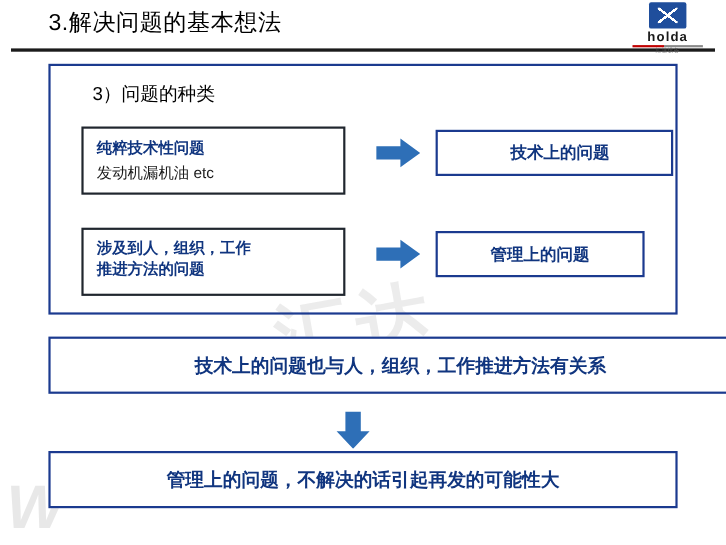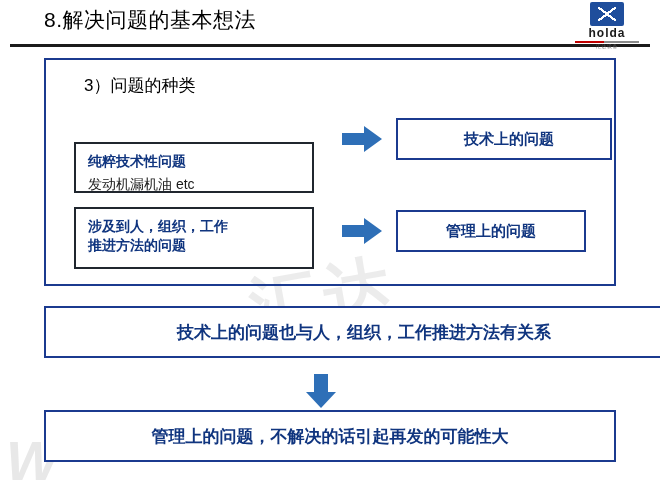--- a/index.html
+++ b/index.html
@@ -133,21 +133,21 @@
     white-space: nowrap;
   }
 
   .src-box {
     position: absolute;
     border: 2px solid #20262e;
     background: #ffffff;
     box-sizing: border-box;
     padding: 8px 12px;
   }
-  #src-box-1 { left: 28px; top: 55px; width: 240px; height: 51px; margin-top: 27px; }
+  #src-box-1 { left: 28px; top: 55px; width: 240px; height: 62px; }
   #src-box-2 { left: 28px; top: 147px; width: 240px; height: 62px; }
 
   .src-head {
     font-size: 14px;
     font-weight: bold;
     color: #10357f;
     line-height: 19px;
   }
   .src-sub {
     font-size: 14px;
@@ -206,21 +206,21 @@
     font-size: 17px;
     font-weight: bold;
     color: #10357f;
     white-space: nowrap;
   }
 </style>
 </head>
 <body>
 
 <div id="slide-header">
-  <div id="slide-title">8.解决问题的基本想法</div>
+  <div id="slide-title">3.解决问题的基本想法</div>
   <div id="header-rule"></div>
 
   <div id="logo-block">
     <div id="logo-mark"></div>
     <div id="logo-text">holda</div>
     <div id="logo-underline"></div>
     <div id="logo-sub">汇达设备</div>
   </div>
 </div>
 

